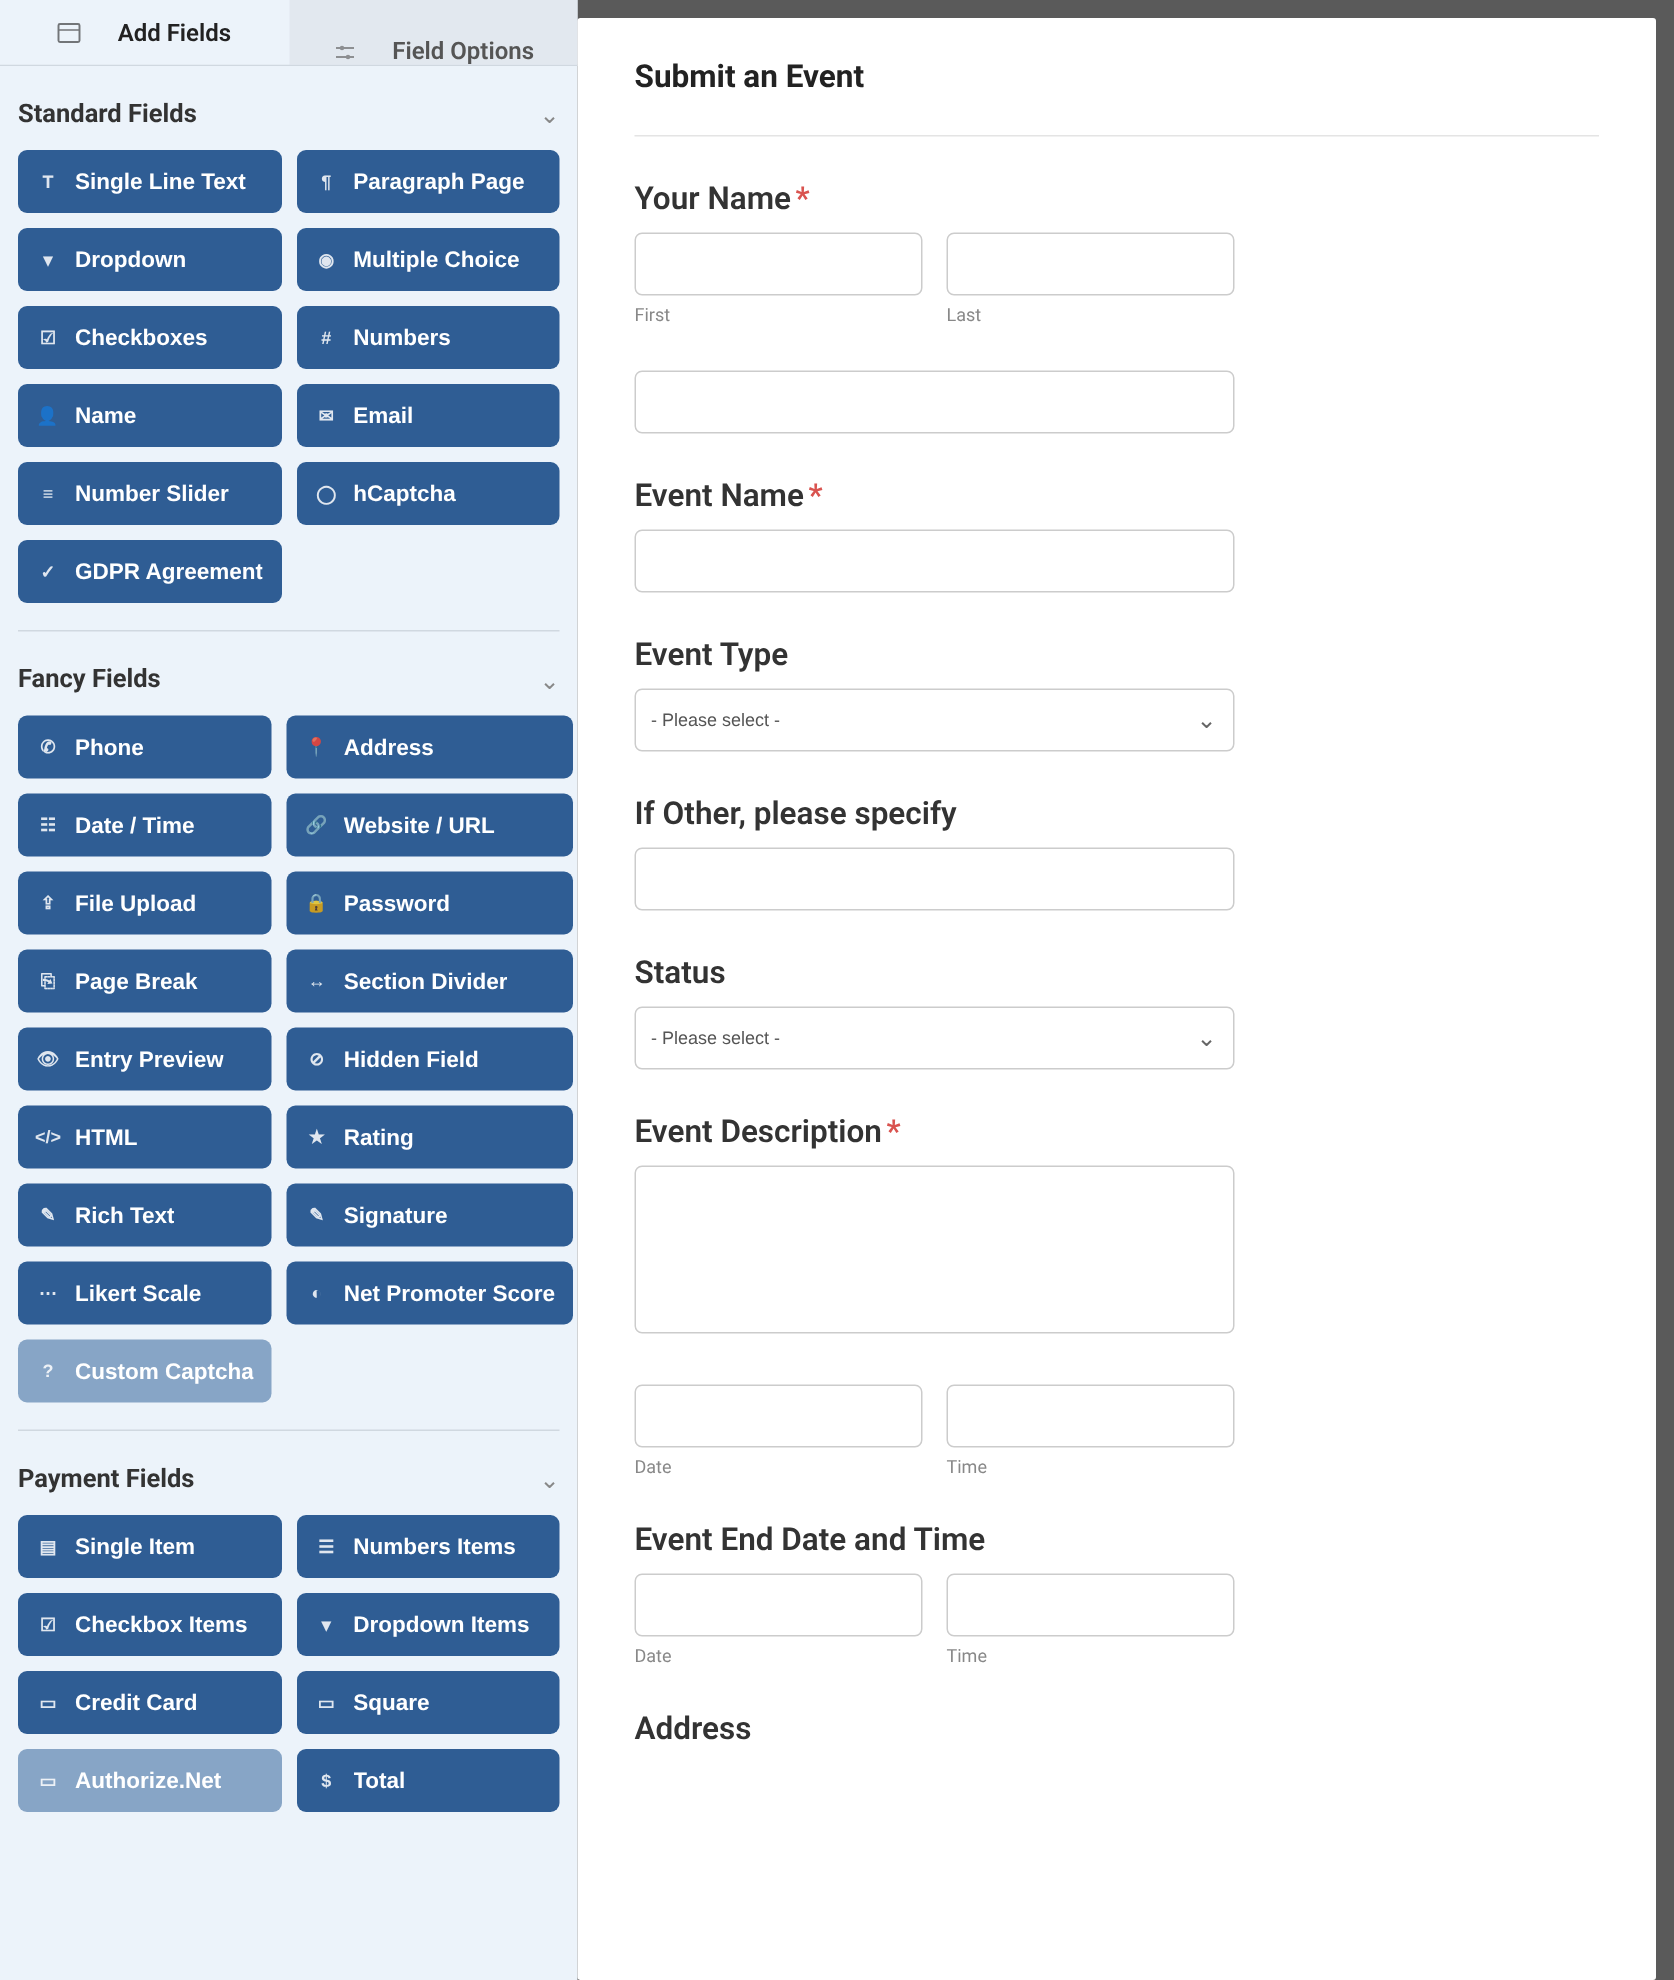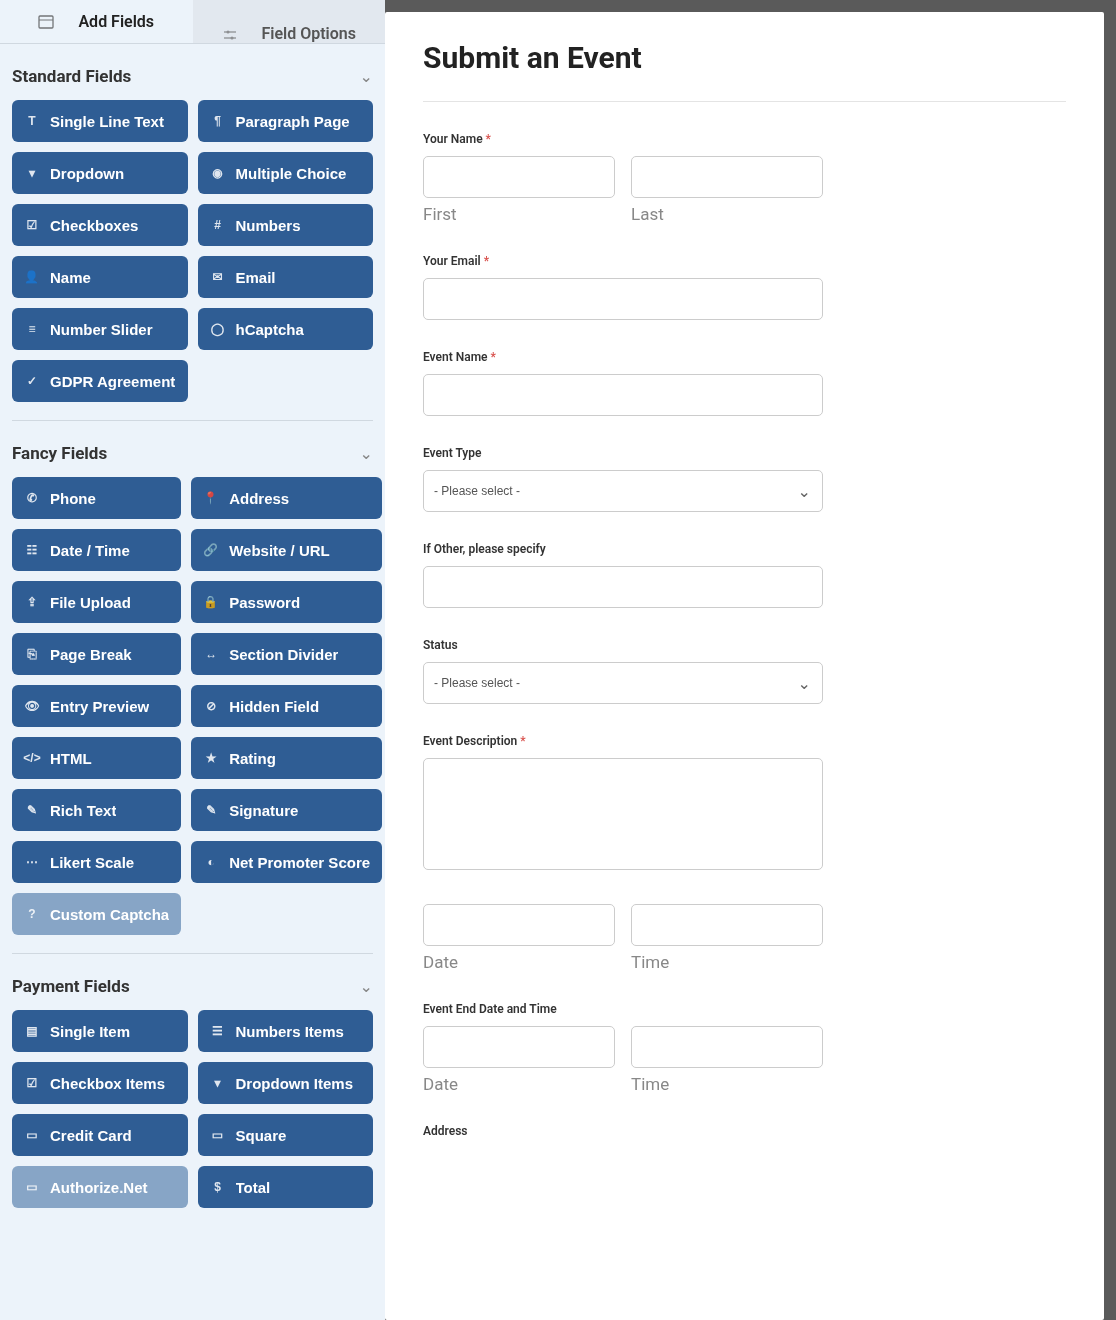--- a/index.html
+++ b/index.html
@@ -14,28 +14,28 @@
 .section-header { display: flex; align-items: center; justify-content: space-between; padding: 22px 0 14px 0; cursor: pointer; }
 .section-title { font-size: 17px; font-weight: 700; color: #333; }
 .chevron { color: #888; }
 .fields-grid { display: grid; grid-template-columns: 1fr 1fr; gap: 10px; padding-bottom: 18px; }
 .field-btn { background: #2f5d94; color: #fff; border: none; border-radius: 6px; height: 42px; display: flex; align-items: center; padding: 0 12px; gap: 10px; font-size: 15px; font-weight: 600; cursor: pointer; text-align: left; }
 .field-btn.disabled { background: #87a5c6; }
 .field-btn .icon { width: 16px; height: 16px; display: inline-flex; align-items: center; justify-content: center; opacity: 0.85; flex-shrink: 0; }
 .field-btn .label { white-space: nowrap; overflow: hidden; text-overflow: ellipsis; }
 .divider { border-top: 1px solid #d0d8e0; margin: 0 12px; }
 .preview { flex: 1; background: #fff; margin: 12px 12px 0 0; padding: 28px 38px; overflow-y: auto; border-radius: 2px; }
-.preview h1 { font-size: 30px; font-weight: 700; color: #222; margin-bottom: 26px; }
+.preview h1 { font-size: 21px; font-weight: 700; color: #222; margin-bottom: 26px; }
 .hr { border-top: 1px solid #e4e4e4; margin-bottom: 30px; }
 .form-group { margin-bottom: 30px; }
-.form-label { font-size: 12px; font-weight: 600; color: #333; margin-bottom: 10px; display: block; margin-top: 27px; }
+.form-label { font-size: 21px; font-weight: 600; color: #333; margin-bottom: 10px; display: block; margin-top: 27px; }
 .req { color: #d9534f; margin-left: 3px; }
 .two-col { display: flex; gap: 16px; max-width: 400px; }
 .two-col > div { flex: 1; }
-.sub-label { font-size: 17px; color: #888; margin-top: 6px; display: block; }
+.sub-label { font-size: 12px; color: #888; margin-top: 6px; display: block; }
 .input, .select, .textarea { width: 100%; height: 42px; border: 1px solid #ccc; border-radius: 5px; padding: 0 10px; font-size: 12px; background: #fff; color: #555; }
 .textarea { height: 112px; padding: 10px; resize: none; }
 .select-wrap { position: relative; width: 400px; }
 .select-wrap .select { appearance: none; padding-right: 30px; }
 .select-wrap .caret { position: absolute; right: 12px; top: 50%; transform: translateY(-50%); pointer-events: none; color: #666; }
 .w400 { width: 400px; }
 svg { width: 100%; height: 100%; }
 </style>
 </head>
 <body>
@@ -250,21 +250,20 @@
         <span class="sub-label">First</span>
       </div>
       <div>
         <input class="input" style="">
         <span class="sub-label">Last</span>
       </div>
     </div>
   </div>
 
   <div class="form-group">
-    <label class="form-label"><span>Your Email</span><span class="req">*</span></label>
     <input class="input w400" style="">
   </div>
 
   <div class="form-group">
     <label class="form-label"><span>Event Name</span><span class="req">*</span></label>
     <input class="input w400" style="">
   </div>
 
   <div class="form-group">
     <label class="form-label">Event Type</label>

